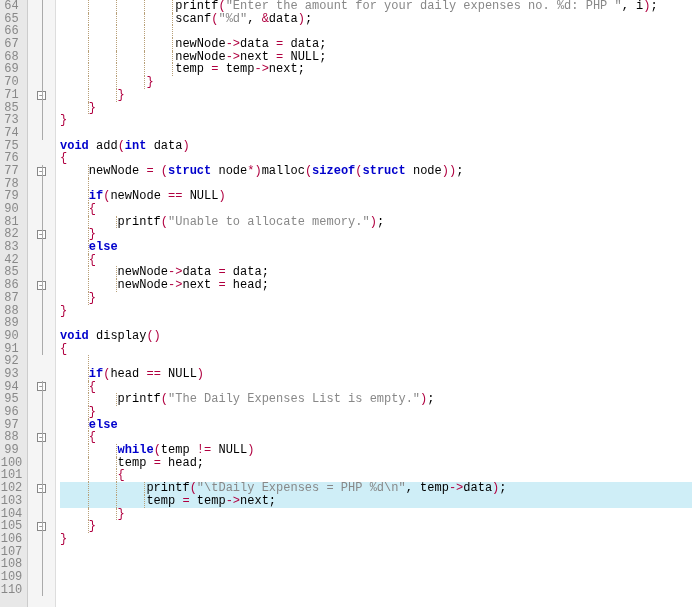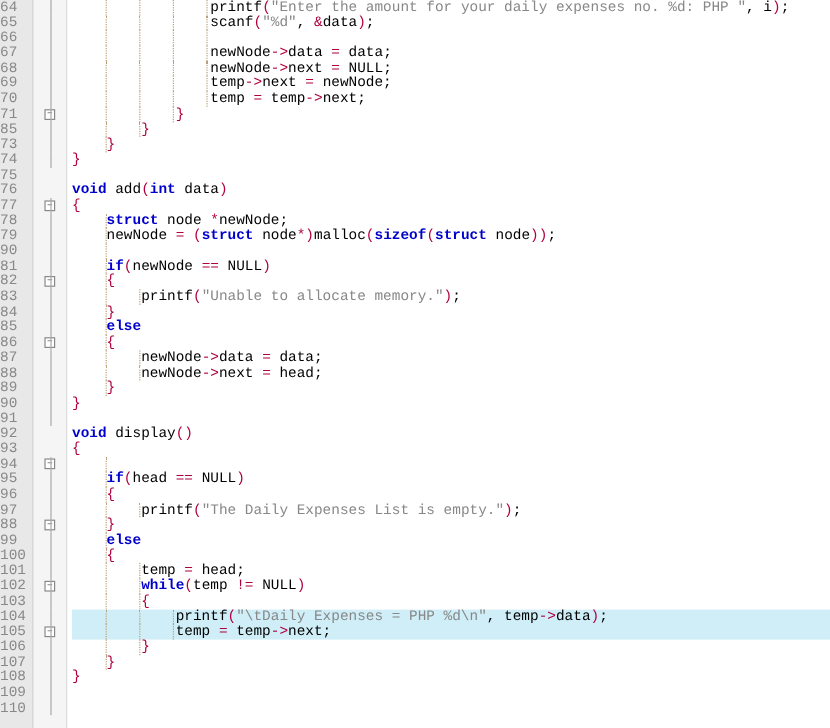--- a/index.html
+++ b/index.html
@@ -12,21 +12,21 @@
     overflow: hidden;
   }
   .editor {
     display: flex;
     height: 100%;
   }
   .gutter {
     background: #e8e8e8;
     border-right: 1px solid #ccc;
     width: 28px;
-    text-align: left;
+    text-align: center;
     padding-right: 4px;
     color: #888;
     user-select: none;
   }
   .gutter-line {
     height: 12.7px;
     line-height: 12.7px;
   }
   .fold-col {
     width: 28px;
@@ -102,21 +102,21 @@
       <div class="gutter-line">74</div>
       <div class="gutter-line">75</div>
       <div class="gutter-line">76</div>
       <div class="gutter-line">77</div>
       <div class="gutter-line">78</div>
       <div class="gutter-line">79</div>
       <div class="gutter-line">90</div>
       <div class="gutter-line">81</div>
       <div class="gutter-line">82</div>
       <div class="gutter-line">83</div>
-      <div class="gutter-line">84</div>
+      <div class="gutter-line">42</div>
       <div class="gutter-line">85</div>
       <div class="gutter-line">86</div>
       <div class="gutter-line">87</div>
       <div class="gutter-line">88</div>
       <div class="gutter-line">89</div>
       <div class="gutter-line">90</div>
       <div class="gutter-line">91</div>
       <div class="gutter-line">92</div>
       <div class="gutter-line">93</div>
       <div class="gutter-line">94</div>
@@ -279,30 +279,28 @@
       <div class="fold-line">
         <div class="fold-vline"></div>
       </div>
     </div>
   <div class="code" id="code">
       <div class="code-line"><span class="indent-guide" style="left: 28px;"></span><span class="indent-guide" style="left: 56px;"></span><span class="indent-guide" style="left: 84px;"></span><span class="indent-guide" style="left: 112px;"></span><span>                </span><span>printf</span><span class="op">(</span><span class="str">"Enter the amount for your daily expenses no. %d: PHP "</span><span>, i</span><span class="op">)</span><span>;</span></div>
       <div class="code-line"><span class="indent-guide" style="left: 28px;"></span><span class="indent-guide" style="left: 56px;"></span><span class="indent-guide" style="left: 84px;"></span><span class="indent-guide" style="left: 112px;"></span><span>                </span><span>scanf</span><span class="op">(</span><span class="str">"%d"</span><span>, </span><span class="op">&amp;</span><span>data</span><span class="op">)</span><span>;</span></div>
       <div class="code-line"><span class="indent-guide" style="left: 28px;"></span><span class="indent-guide" style="left: 56px;"></span><span class="indent-guide" style="left: 84px;"></span><span class="indent-guide" style="left: 112px;"></span></div>
       <div class="code-line"><span class="indent-guide" style="left: 28px;"></span><span class="indent-guide" style="left: 56px;"></span><span class="indent-guide" style="left: 84px;"></span><span class="indent-guide" style="left: 112px;"></span><span>                newNode</span><span class="op">-&gt;</span><span>data </span><span class="op">=</span><span> data;</span></div>
       <div class="code-line"><span class="indent-guide" style="left: 28px;"></span><span class="indent-guide" style="left: 56px;"></span><span class="indent-guide" style="left: 84px;"></span><span class="indent-guide" style="left: 112px;"></span><span>                newNode</span><span class="op">-&gt;</span><span>next </span><span class="op">=</span><span> NULL;</span></div>
-      <div class="code-line"><span class="indent-guide" style="left: 28px;"></span><span class="indent-guide" style="left: 56px;"></span><span class="indent-guide" style="left: 84px;"></span><span class="indent-guide" style="left: 112px;"></span><span>                temp</span><span class="op">-&gt;</span><span>next </span><span class="op">=</span><span> newNode;</span></div>
       <div class="code-line"><span class="indent-guide" style="left: 28px;"></span><span class="indent-guide" style="left: 56px;"></span><span class="indent-guide" style="left: 84px;"></span><span class="indent-guide" style="left: 112px;"></span><span>                temp </span><span class="op">=</span><span> temp</span><span class="op">-&gt;</span><span>next;</span></div>
       <div class="code-line"><span class="indent-guide" style="left: 28px;"></span><span class="indent-guide" style="left: 56px;"></span><span class="indent-guide" style="left: 84px;"></span><span>            </span><span class="op">}</span></div>
       <div class="code-line"><span class="indent-guide" style="left: 28px;"></span><span class="indent-guide" style="left: 56px;"></span><span>        </span><span class="op">}</span></div>
       <div class="code-line"><span class="indent-guide" style="left: 28px;"></span><span>    </span><span class="op">}</span></div>
       <div class="code-line"><span class="op">}</span></div>
       <div class="code-line"></div>
       <div class="code-line"><span class="kw">void</span><span> add</span><span class="op">(</span><span class="kw">int</span><span> data</span><span class="op">)</span></div>
       <div class="code-line"><span class="op">{</span></div>
-      <div class="code-line"><span class="indent-guide" style="left: 28px;"></span><span>    </span><span class="kw">struct</span><span> node </span><span class="op">*</span><span>newNode;</span></div>
       <div class="code-line"><span class="indent-guide" style="left: 28px;"></span><span>    newNode </span><span class="op">=</span><span> </span><span class="op">(</span><span class="kw">struct</span><span> node</span><span class="op">*</span><span class="op">)</span><span>malloc</span><span class="op">(</span><span class="kw">sizeof</span><span class="op">(</span><span class="kw">struct</span><span> node</span><span class="op">))</span><span>;</span></div>
       <div class="code-line"><span class="indent-guide" style="left: 28px;"></span></div>
       <div class="code-line"><span class="indent-guide" style="left: 28px;"></span><span>    </span><span class="kw">if</span><span class="op">(</span><span>newNode </span><span class="op">==</span><span> NULL</span><span class="op">)</span></div>
       <div class="code-line"><span class="indent-guide" style="left: 28px;"></span><span>    </span><span class="op">{</span></div>
       <div class="code-line"><span class="indent-guide" style="left: 28px;"></span><span class="indent-guide" style="left: 56px;"></span><span>        printf</span><span class="op">(</span><span class="str">"Unable to allocate memory."</span><span class="op">)</span><span>;</span></div>
       <div class="code-line"><span class="indent-guide" style="left: 28px;"></span><span>    </span><span class="op">}</span></div>
       <div class="code-line"><span class="indent-guide" style="left: 28px;"></span><span>    </span><span class="kw">else</span></div>
       <div class="code-line"><span class="indent-guide" style="left: 28px;"></span><span>    </span><span class="op">{</span></div>
       <div class="code-line"><span class="indent-guide" style="left: 28px;"></span><span class="indent-guide" style="left: 56px;"></span><span>        newNode</span><span class="op">-&gt;</span><span>data </span><span class="op">=</span><span> data;</span></div>
       <div class="code-line"><span class="indent-guide" style="left: 28px;"></span><span class="indent-guide" style="left: 56px;"></span><span>        newNode</span><span class="op">-&gt;</span><span>next </span><span class="op">=</span><span> head;</span></div>
@@ -311,22 +309,22 @@
       <div class="code-line"></div>
       <div class="code-line"><span class="kw">void</span><span> display</span><span class="op">()</span></div>
       <div class="code-line"><span class="op">{</span></div>
       <div class="code-line"><span class="indent-guide" style="left: 28px;"></span></div>
       <div class="code-line"><span class="indent-guide" style="left: 28px;"></span><span>    </span><span class="kw">if</span><span class="op">(</span><span>head </span><span class="op">==</span><span> NULL</span><span class="op">)</span></div>
       <div class="code-line"><span class="indent-guide" style="left: 28px;"></span><span>    </span><span class="op">{</span></div>
       <div class="code-line"><span class="indent-guide" style="left: 28px;"></span><span class="indent-guide" style="left: 56px;"></span><span>        printf</span><span class="op">(</span><span class="str">"The Daily Expenses List is empty."</span><span class="op">)</span><span>;</span></div>
       <div class="code-line"><span class="indent-guide" style="left: 28px;"></span><span>    </span><span class="op">}</span></div>
       <div class="code-line"><span class="indent-guide" style="left: 28px;"></span><span>    </span><span class="kw">else</span></div>
       <div class="code-line"><span class="indent-guide" style="left: 28px;"></span><span>    </span><span class="op">{</span></div>
+      <div class="code-line"><span class="indent-guide" style="left: 28px;"></span><span class="indent-guide" style="left: 56px;"></span><span>        </span><span class="kw">while</span><span class="op">(</span><span>temp </span><span class="op">!=</span><span> NULL</span><span class="op">)</span></div>
       <div class="code-line"><span class="indent-guide" style="left: 28px;"></span><span class="indent-guide" style="left: 56px;"></span><span>        temp </span><span class="op">=</span><span> head;</span></div>
-      <div class="code-line"><span class="indent-guide" style="left: 28px;"></span><span class="indent-guide" style="left: 56px;"></span><span>        </span><span class="kw">while</span><span class="op">(</span><span>temp </span><span class="op">!=</span><span> NULL</span><span class="op">)</span></div>
       <div class="code-line"><span class="indent-guide" style="left: 28px;"></span><span class="indent-guide" style="left: 56px;"></span><span>        </span><span class="op">{</span></div>
       <div class="code-line hl"><span class="indent-guide" style="left: 28px;"></span><span class="indent-guide" style="left: 56px;"></span><span class="indent-guide" style="left: 84px;"></span><span>            printf</span><span class="op">(</span><span class="str">"\tDaily Expenses = PHP %d\n"</span><span>, temp</span><span class="op">-&gt;</span><span>data</span><span class="op">)</span><span>;</span></div>
       <div class="code-line hl"><span class="indent-guide" style="left: 28px;"></span><span class="indent-guide" style="left: 56px;"></span><span class="indent-guide" style="left: 84px;"></span><span>            temp </span><span class="op">=</span><span> temp</span><span class="op">-&gt;</span><span>next;</span></div>
       <div class="code-line"><span class="indent-guide" style="left: 28px;"></span><span class="indent-guide" style="left: 56px;"></span><span>        </span><span class="op">}</span></div>
       <div class="code-line"><span class="indent-guide" style="left: 28px;"></span><span>    </span><span class="op">}</span></div>
       <div class="code-line"><span class="op">}</span></div>
     </div>
 </div>
 
 </body></html>

